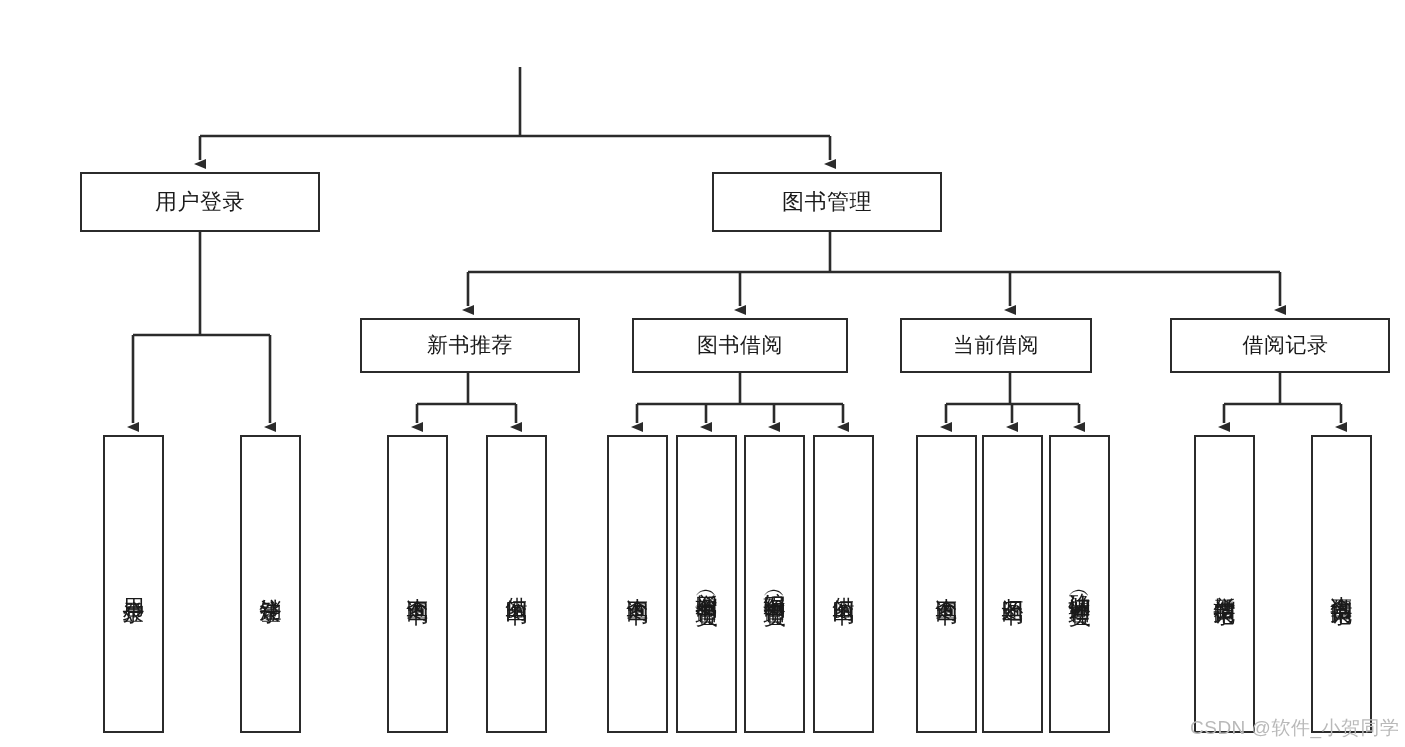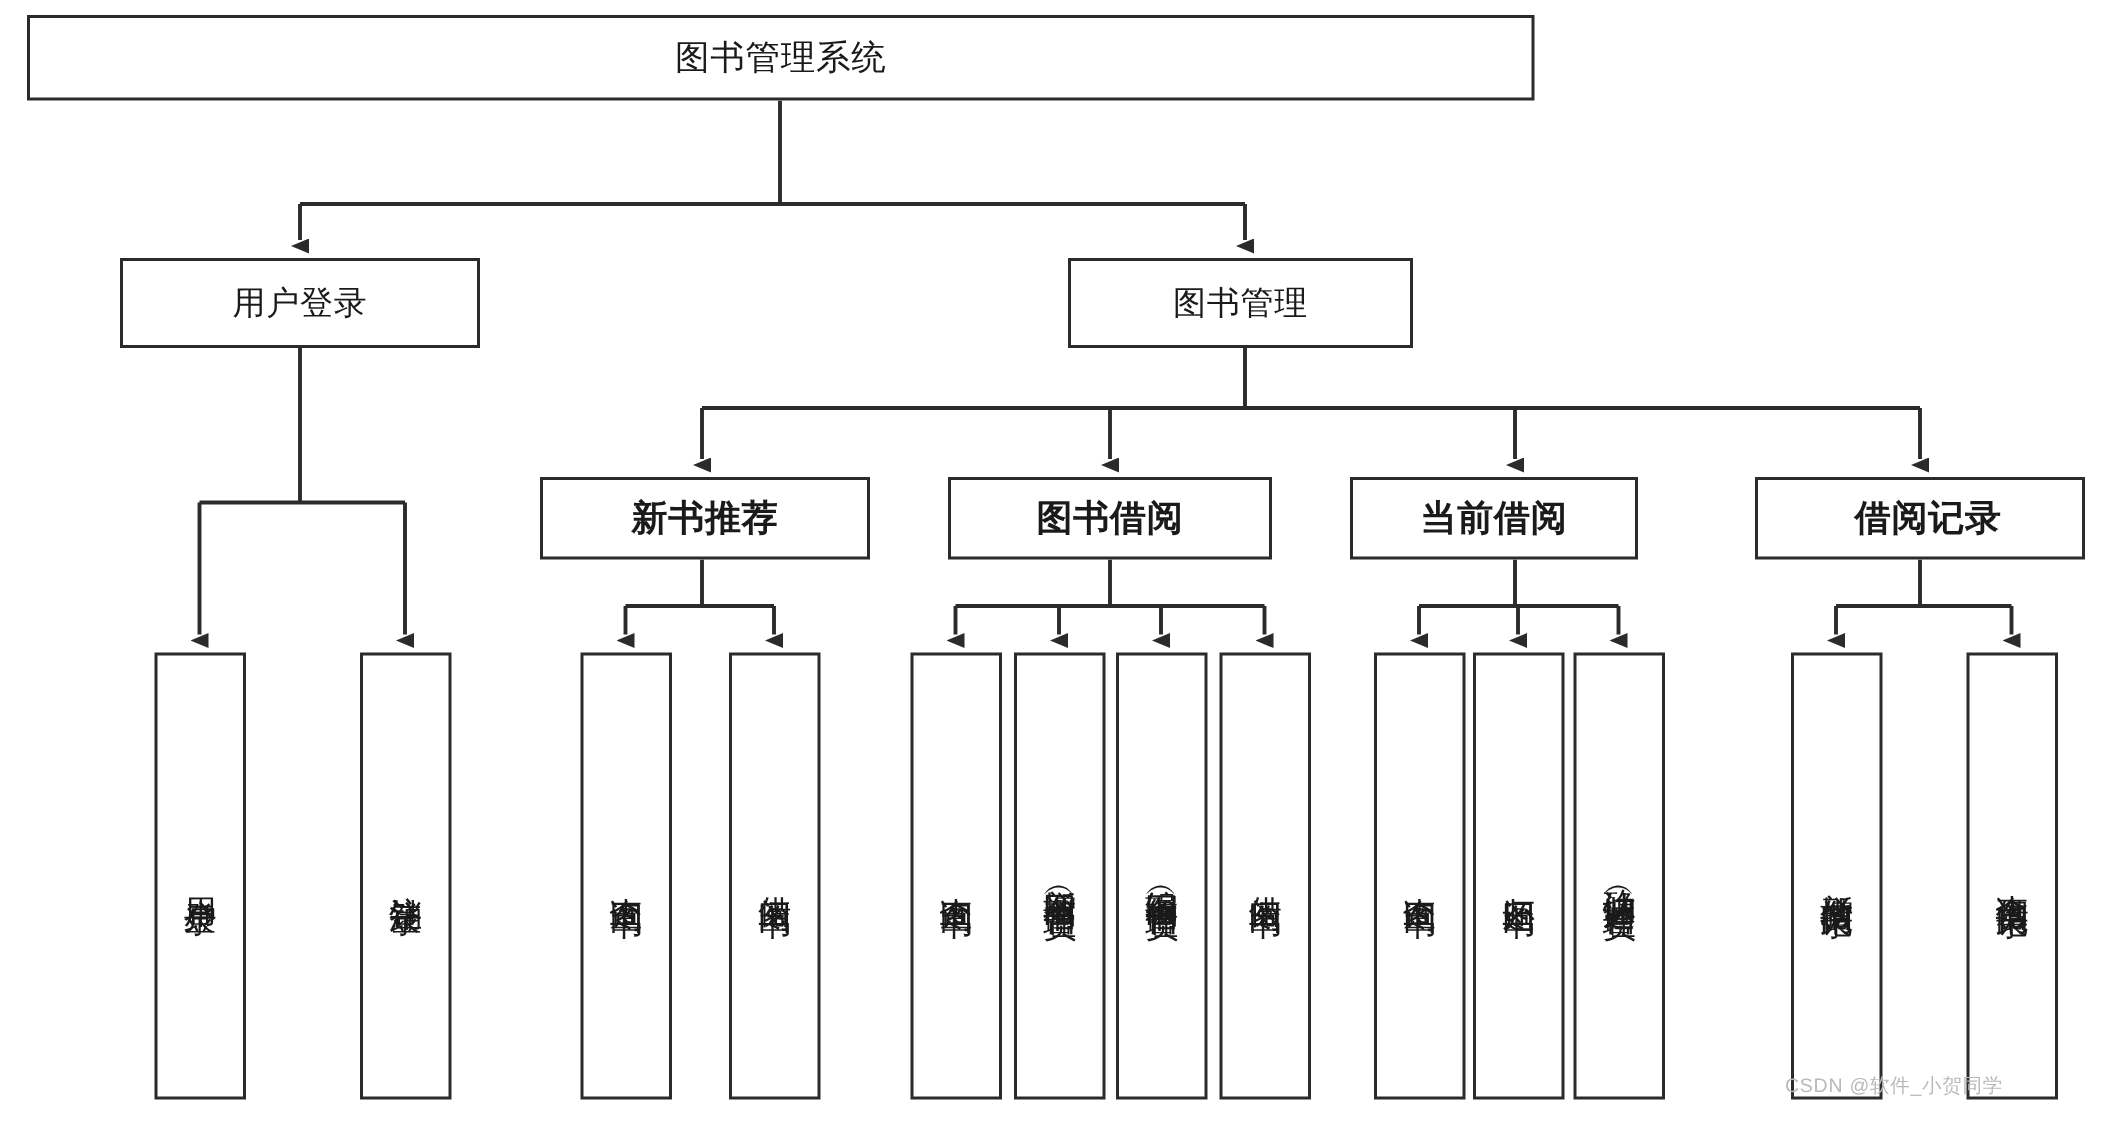--- a/index.html
+++ b/index.html
@@ -37,38 +37,38 @@
   }
   .node .lbl {
     color: #1a1a1a;
     letter-spacing: 0.5px;
     line-height: 1.15;
     text-align: center;
     white-space: nowrap;
   }
   .node.root .lbl { font-size: 23px; }
   .node.l2 .lbl   { font-size: 22px; }
-  .node.l3 .lbl   { font-size: 24px; font-weight: bold; }
+  .node.l3 .lbl   { font-size: 21px; }
 
   .node.leaf {
     align-items: center;
     justify-content: center;
   }
   .node.leaf .lbl {
     writing-mode: vertical-rl;
     text-orientation: upright;
     font-size: 22px;
     line-height: 1.18;
     letter-spacing: 2px;
     white-space: nowrap;
   }
   .watermark {
     position: absolute;
     color: #b9b9b9;
-    font-size: 13px;
+    font-size: 19px;
     white-space: nowrap;
     z-index: 5;
     letter-spacing: 0.5px;
   }
 </style>
 </head>
 <body>
 
 <div id="stage">
 
@@ -115,23 +115,20 @@
       <path d="M1012,404 L1012,423" marker-end="url(#ar)"></path>
       <path d="M1079,404 L1079,423" marker-end="url(#ar)"></path>
 
       <path d="M1280,373 L1280,404"></path>
       <path d="M1224,404 L1341,404"></path>
       <path d="M1224,404 L1224,423" marker-end="url(#ar)"></path>
       <path d="M1341,404 L1341,423" marker-end="url(#ar)"></path>
     </g>
   </svg>
 
-  <div class="node root" style="left:18px; top:10px; width:1005px; height:57px;">
-    <span class="lbl">图书管理系统</span>
-  </div>
 
   <div class="node l2" style="left:80px; top:172px; width:240px; height:60px;">
     <span class="lbl">用户登录</span>
   </div>
   <div class="node l2" style="left:712px; top:172px; width:230px; height:60px;">
     <span class="lbl">图书管理</span>
   </div>
 
   <div class="node l3" style="left:360px; top:318px; width:220px; height:55px;">
     <span class="lbl">新书推荐</span>

